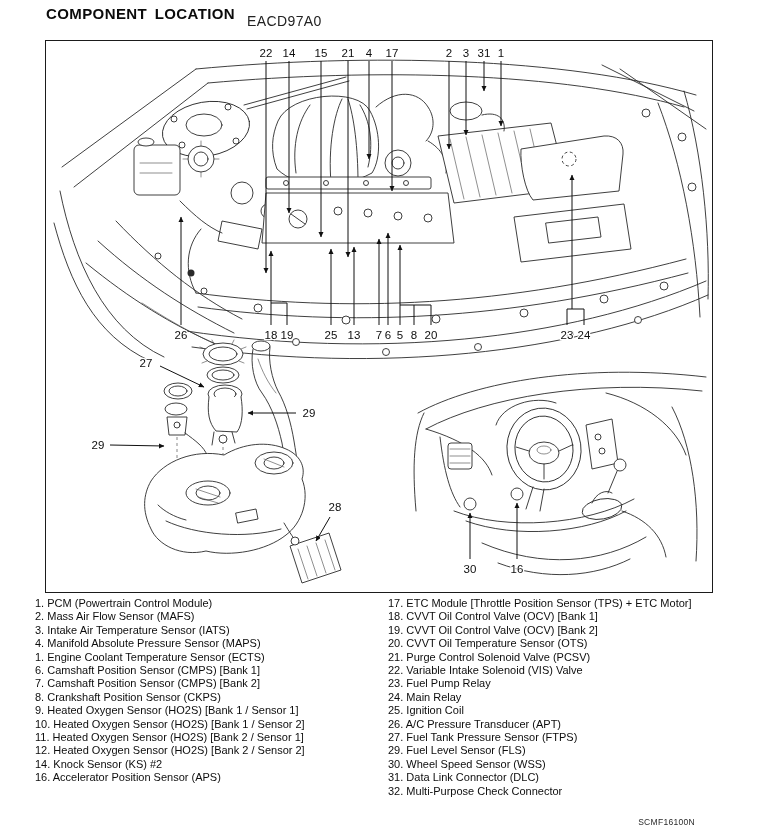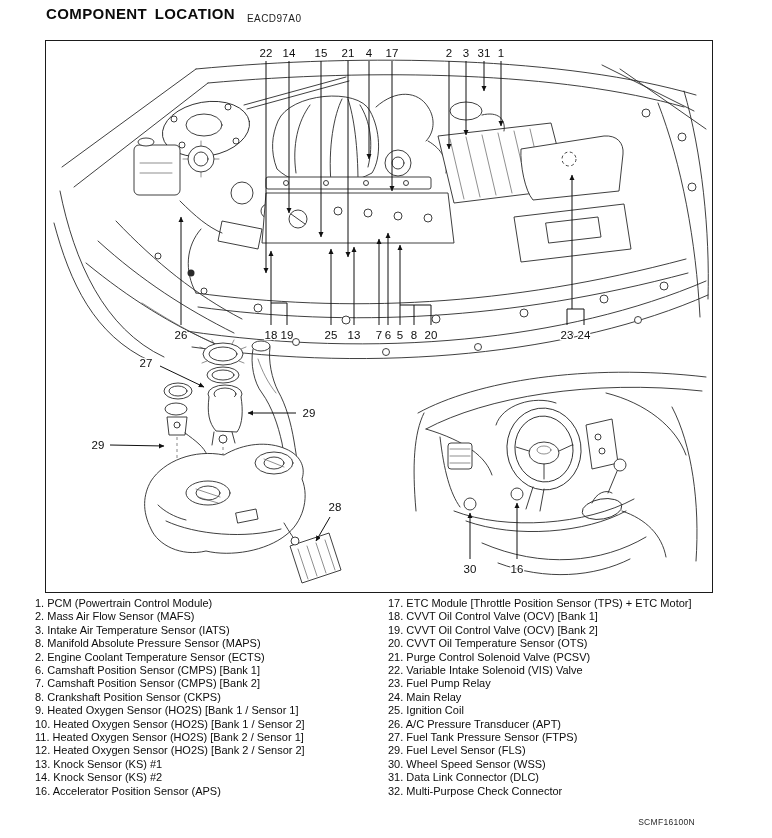--- a/index.html
+++ b/index.html
@@ -1,20 +1,20 @@
 <!DOCTYPE html>
 <html><head>
 <meta charset="utf-8">
 <style>
   html,body{margin:0;padding:0;background:#fff;}
   .page{position:relative;width:755px;height:838px;background:#fff;overflow:hidden;
         font-family:"Liberation Sans",sans-serif;color:#0d0d0d;}
   .title{position:absolute;left:46px;top:5px;font-size:15px;font-weight:bold;
          letter-spacing:.4px;word-spacing:3px;color:#0b0b0b;}
-  .title-code{position:absolute;left:247px;top:13px;font-size:10px;letter-spacing:.4px;color:#222;}
+  .title-code{position:absolute;left:247px;top:13px;font-size:14px;letter-spacing:.4px;color:#222;}
   .figure{position:absolute;left:45px;top:40px;width:666px;height:551px;border:1px solid #1b1b1b;}
   .figure svg{display:block;width:100%;height:100%;}
   .legend-col{position:absolute;top:597px;font-size:11px;line-height:13.4px;white-space:nowrap;}
   .legend-left{left:35px;}
   .legend-right{left:388px;}
   .footer-ref{position:absolute;right:60px;top:817px;font-size:8.5px;letter-spacing:.3px;color:#2a2a2a;}
   
   .ln{fill:none;stroke:#2a2a2a;stroke-width:.9;stroke-linecap:round;stroke-linejoin:round;}
   .lnf{fill:#fff;stroke:#2a2a2a;stroke-width:.9;stroke-linejoin:round;}
   .thin{fill:none;stroke:#444;stroke-width:.6;stroke-linecap:round;}
@@ -289,30 +289,29 @@
         <text class="co" x="424" y="532">30</text>
         <text class="co" x="471" y="532">16</text>
       </g>
     </svg>
   </div>
 
   <div class="legend-col legend-left">
     <div class="lg-item">1. PCM (Powertrain Control Module)</div>
     <div class="lg-item">2. Mass Air Flow Sensor (MAFS)</div>
     <div class="lg-item">3. Intake Air Temperature Sensor (IATS)</div>
-    <div class="lg-item">8. Manifold Absolute Pressure Sensor (MAPS)</div>
-    <div class="lg-item">2. Engine Coolant Temperature Sensor (ECTS)</div>
+    <div class="lg-item">4. Manifold Absolute Pressure Sensor (MAPS)</div>
+    <div class="lg-item">1. Engine Coolant Temperature Sensor (ECTS)</div>
     <div class="lg-item">6. Camshaft Position Sensor (CMPS) [Bank 1]</div>
     <div class="lg-item">7. Camshaft Position Sensor (CMPS) [Bank 2]</div>
     <div class="lg-item">8. Crankshaft Position Sensor (CKPS)</div>
     <div class="lg-item">9. Heated Oxygen Sensor (HO2S) [Bank 1 / Sensor 1]</div>
     <div class="lg-item">10. Heated Oxygen Sensor (HO2S) [Bank 1 / Sensor 2]</div>
     <div class="lg-item">11. Heated Oxygen Sensor (HO2S) [Bank 2 / Sensor 1]</div>
     <div class="lg-item">12. Heated Oxygen Sensor (HO2S) [Bank 2 / Sensor 2]</div>
-    <div class="lg-item">13. Knock Sensor (KS) #1</div>
     <div class="lg-item">14. Knock Sensor (KS) #2</div>
     <div class="lg-item">16. Accelerator Position Sensor (APS)</div>
   </div>
 
   <div class="legend-col legend-right">
     <div class="lg-item">17. ETC Module [Throttle Position Sensor (TPS) + ETC Motor]</div>
     <div class="lg-item">18. CVVT Oil Control Valve (OCV) [Bank 1]</div>
     <div class="lg-item">19. CVVT Oil Control Valve (OCV) [Bank 2]</div>
     <div class="lg-item">20. CVVT Oil Temperature Sensor (OTS)</div>
     <div class="lg-item">21. Purge Control Solenoid Valve (PCSV)</div>

